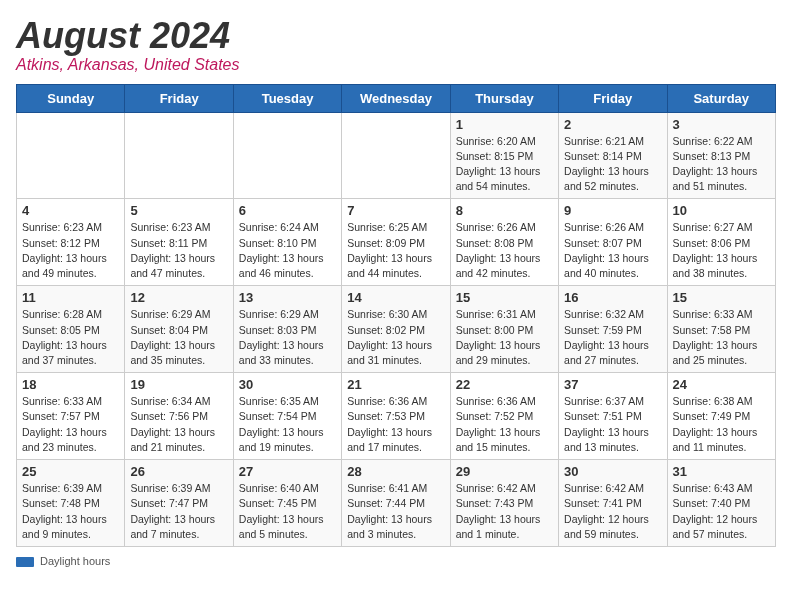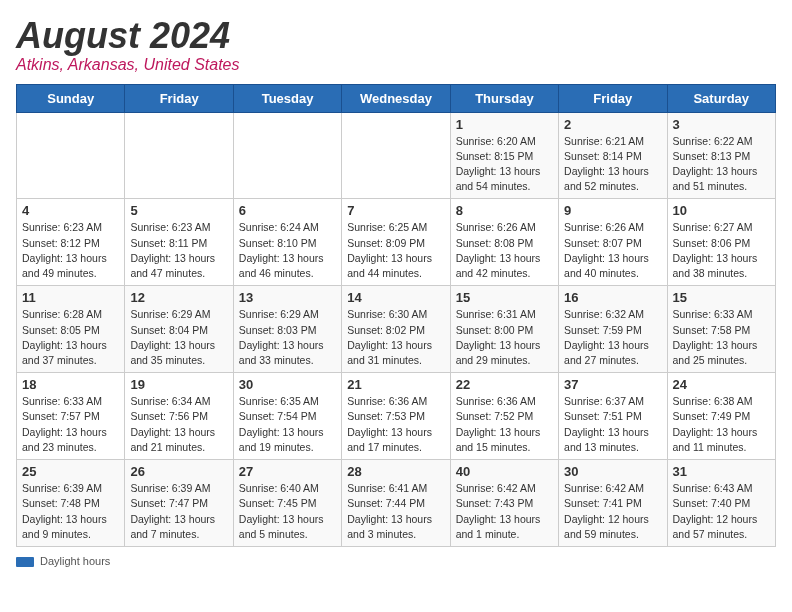--- a/index.html
+++ b/index.html
@@ -260,21 +260,21 @@
         </td>
         <td>
           <span class="day-num">27</span>
           <div class="day-info">Sunrise: 6:40 AM<br>Sunset: 7:45 PM<br>Daylight: 13 hours and 5 minutes.</div>
         </td>
         <td>
           <span class="day-num">28</span>
           <div class="day-info">Sunrise: 6:41 AM<br>Sunset: 7:44 PM<br>Daylight: 13 hours and 3 minutes.</div>
         </td>
         <td>
-          <span class="day-num">40</span>
+          <span class="day-num">29</span>
           <div class="day-info">Sunrise: 6:42 AM<br>Sunset: 7:43 PM<br>Daylight: 13 hours and 1 minute.</div>
         </td>
         <td>
           <span class="day-num">30</span>
           <div class="day-info">Sunrise: 6:42 AM<br>Sunset: 7:41 PM<br>Daylight: 12 hours and 59 minutes.</div>
         </td>
         <td>
           <span class="day-num">31</span>
           <div class="day-info">Sunrise: 6:43 AM<br>Sunset: 7:40 PM<br>Daylight: 12 hours and 57 minutes.</div>
         </td>

